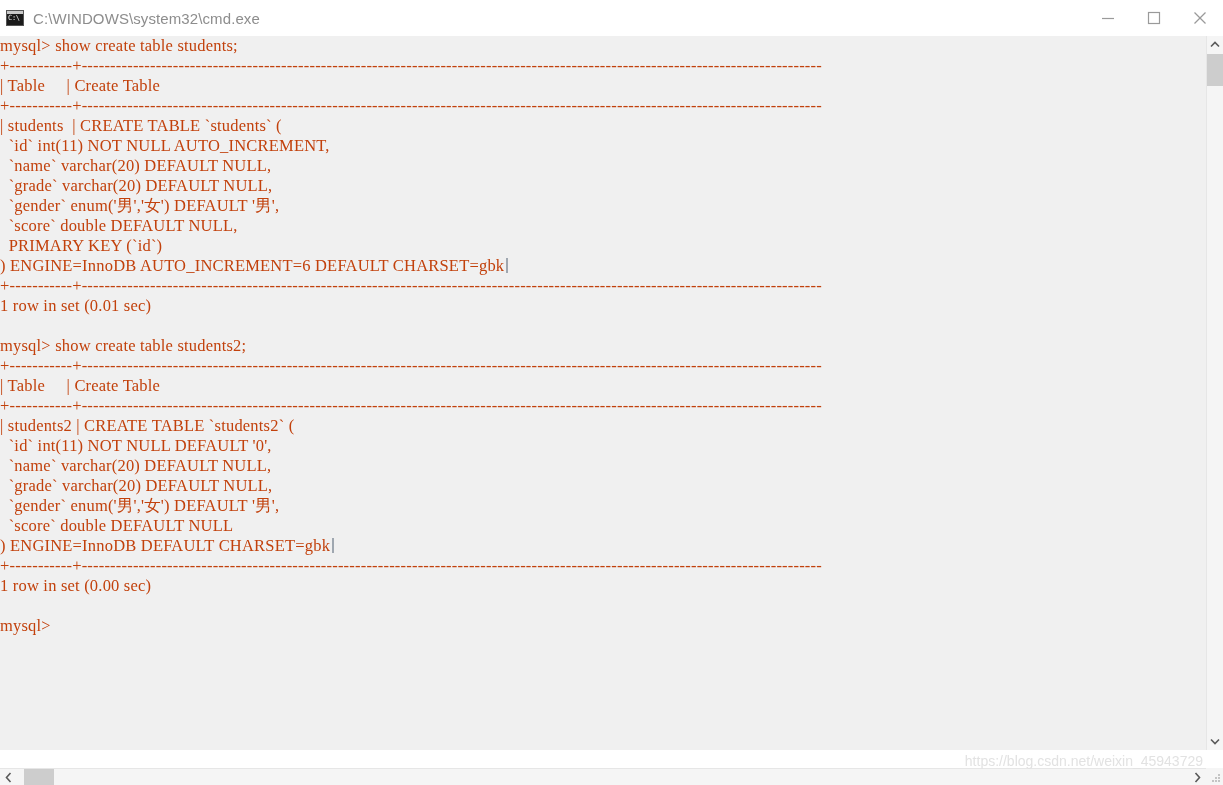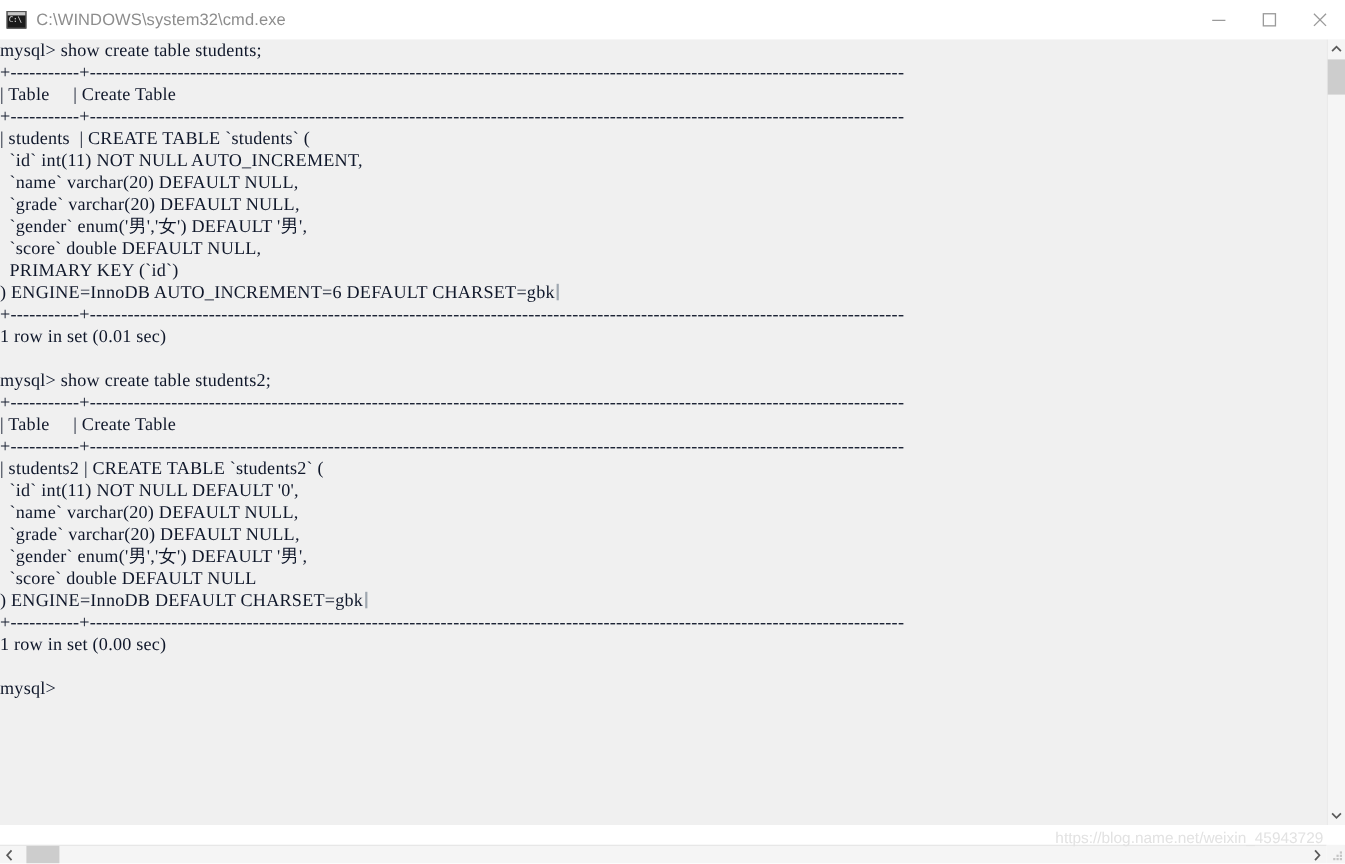--- a/index.html
+++ b/index.html
@@ -99,21 +99,21 @@
     box-sizing: border-box;
   }
   .console-inner {
     position: absolute;
     left: 0;
     top: 0;
     padding: 0;
     font-family: "Liberation Serif", "DejaVu Serif", serif;
     font-size: 16.5px;
     line-height: 20px;
-    color: #0f172a;
+    color: #c2410c;
     white-space: pre;
     letter-spacing: 0.2px;
   }
   .line {
     height: 20px;
     line-height: 20px;
     white-space: pre;
     font-variant-ligatures: none;
   }
   .line.sep {
@@ -290,15 +290,15 @@
     <div class="grip">
       <i style="left:6px;top:0px"></i>
       <i style="left:3px;top:3px"></i>
         <i style="left:6px;top:3px"></i>
       <i style="left:0px;top:6px"></i>
         <i style="left:3px;top:6px"></i>
         <i style="left:6px;top:6px"></i>
     </div>
   </div>
 
-  <div class="watermark">https://blog.name.net/weixin_45943729</div>
+  <div class="watermark">https://blog.csdn.net/weixin_45943729</div>
 
 </div>
 
 </body></html>

